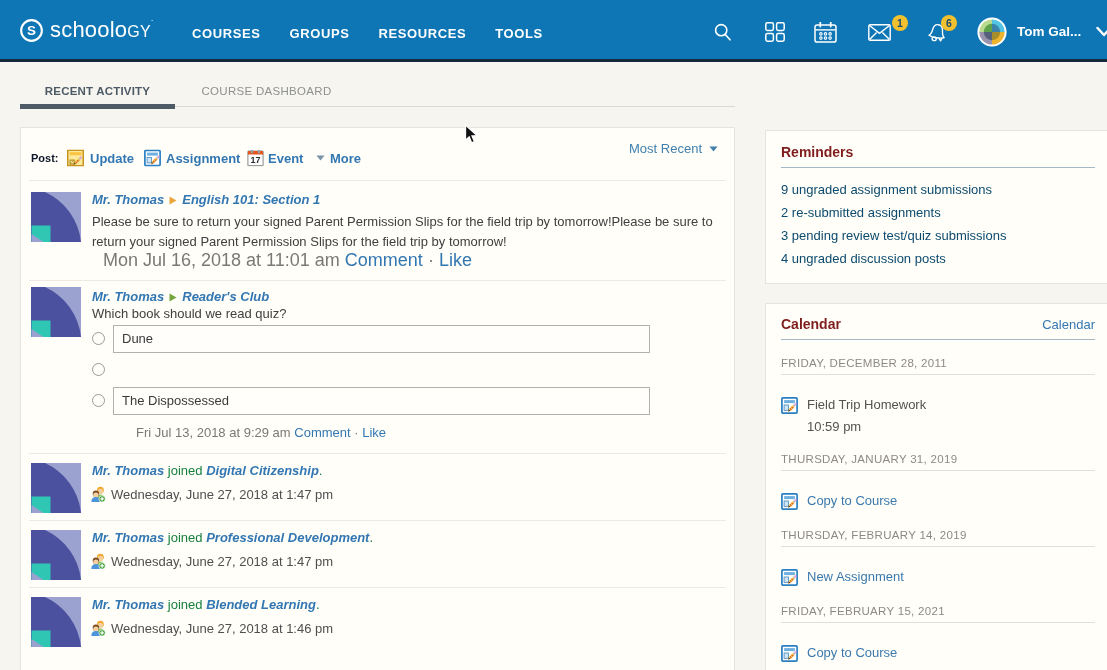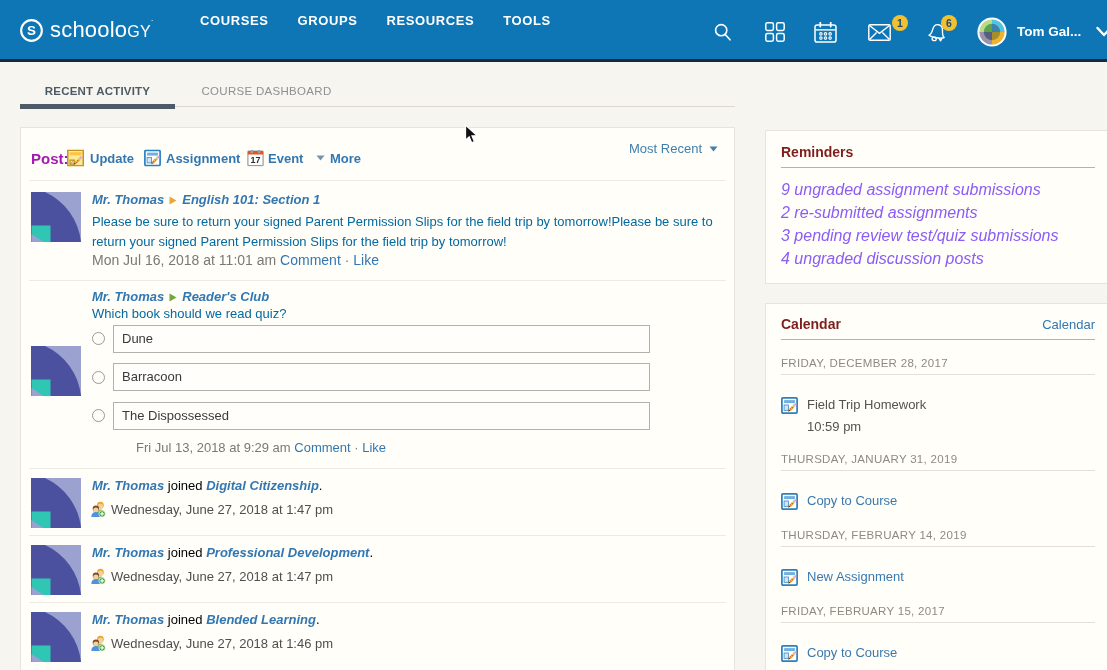--- a/index.html
+++ b/index.html
@@ -6,21 +6,21 @@
   html,body { width:1107px; height:670px; overflow:hidden; }
   body { font-family:"Liberation Sans", sans-serif; background:#f7f5ef; position:relative; }
 
   
   .navbar { position:absolute; left:0; top:0; width:1107px; height:62px;
             background:#0e76b5; border-bottom:3px solid #16293d; }
   .logo { position:absolute; left:20px; top:17px; display:flex; align-items:center; }
   .logo-s { width:23px; height:23px; }
   .logo-word { color:#fff; font-size:22px; letter-spacing:0.2px; margin-left:7px; font-weight:400; }
   .logo-tm { color:#fff; font-size:9px; vertical-align:10px; }
-  .nav-menu { position:absolute; left:192px; top:0; height:41px; display:flex; align-items:center;margin-left:8px; }
+  .nav-menu { position:absolute; left:192px; top:0; height:41px; display:flex; align-items:flex-end; }
   .nav-item { color:#fff; font-size:13px; font-weight:700; letter-spacing:0.6px; margin-right:29px; cursor:pointer; }
   .nav-icons { position:absolute; top:0; height:59px; width:100%; }
   .nav-ic { position:absolute; top:0; height:59px; padding-top:5px; display:flex; align-items:center; cursor:pointer; }
   .badge { position:absolute; width:16px; height:16px; border-radius:50%; background:#f3c12d;
            color:#1a4a78; font-size:10.5px; font-weight:700; text-align:center; line-height:16px; }
   .username { position:absolute; left:1017px; top:0; height:59px; padding-top:3px; display:flex; align-items:center;
               color:#fff; font-size:13.5px; font-weight:700; }
 
   
   .tabs { position:absolute; left:20px; top:80px; width:715px; height:29px; }
@@ -31,45 +31,45 @@
   .tab-underline { position:absolute; left:0; right:0; top:26px; height:1px; background:#dcd9d2; }
   .tab-bar { position:absolute; left:0; top:24px; width:155px; height:5px; background:#4e5a66; }
 
   
   .card { background:#fffef9; border:1px solid #e7e4dd; }
   .feed-card { position:absolute; left:20px; top:127px; width:715px; height:570px; }
 
   
   .post-row { position:relative; height:53px; border-bottom:1px solid #eceae3; margin:0 8px; }
   .pr-abs { position:absolute; top:30px; transform:translateY(-50%); display:flex; align-items:center; }
-  .post-label { font-size:15px; font-weight:700; color:#a21caf; }
+  .post-label { font-size:11px; font-weight:700; color:#0f172a; }
   .post-action { cursor:pointer; }
   .post-action .lbl { color:#3377b2; font-size:13px; font-weight:700; margin-left:6px; }
   .more-lbl { color:#3377b2; font-size:13px; font-weight:700; cursor:pointer; }
   .sort-ctl { position:absolute; right:8px; top:13px; display:flex; align-items:center; cursor:pointer; }
   .sort-lbl { color:#4180ad; font-size:13px; }
 
   
   .feed { margin:0 8px; }
   .feed-item { position:relative; display:flex; border-bottom:1px solid #eceae3; }
   .fi-update { padding:11px 0 12px 2px; }
-  .fi-poll { padding:6px 0 13px 2px;align-items:center; }
+  .fi-poll { padding:6px 0 13px 2px; }
   .fi-join { padding:9px 0 7px 2px; }
   .fi-poll .fi-title { margin-top:2px; }
   .feed-item:last-child { border-bottom:none; }
   .avatar { flex:0 0 50px; width:50px; height:50px; }
   .fi-body { margin-left:11px; flex:1; min-width:0; }
   .fi-title { font-size:13px; line-height:15px; }
   .fi-title .author, .fi-title .context { color:#3377b2; font-weight:700; text-decoration:none; cursor:pointer;font-style:italic; }
   .crumb-arrow { margin:0 5px; position:relative; top:1px; }
-  .fi-text { color:#0369a1; font-size:13px; line-height:20px; margin-top:5px; }
-  .fi-meta { margin-top:1px; font-size:14px; line-height:15px; color:#7b7974; }
+  .fi-text { color:#404040; font-size:13px; line-height:20px; margin-top:5px; }
+  .fi-meta { margin-top:1px; font-size:18px; line-height:15px; color:#7b7974;margin-left:11px; }
   .fi-meta a { color:#3377b2; text-decoration:none; cursor:pointer; }
   .join-line { font-size:13px; line-height:15px; }
-  .join-line .gray { color:#000000; font-weight:400; }
+  .join-line .gray { color:#15803d; font-weight:400; }
   .join-meta { margin-top:9px; font-size:13px; line-height:15px; color:#4f4f4f; display:flex; align-items:center; }
   .join-meta svg { margin:-1px 5px 0 -2px; }
 
   
   .poll { margin-top:3px; }
   .poll-row { display:flex; align-items:center; margin-bottom:10.5px; }
   .poll-radio { width:13px; height:13px; border-radius:50%; border:1px solid #9a9a96; background:#fffef9;
                 margin-right:8px; flex:0 0 13px; cursor:pointer; }
   .poll-box { width:537px; height:28px; border:1px solid #b1b1ae; background:#fffefb;
               font-size:13px; color:#3a3a3a; line-height:26px; padding-left:8px; }
@@ -78,21 +78,21 @@
 
   
   .side-card { position:absolute; left:765px; width:346px; }
   .reminders-card { top:130px; height:154px; padding:13px 15px; }
   .upcoming-card { top:303px; height:400px; padding:12px 15px; }
   .side-title-row { display:flex; align-items:baseline; justify-content:space-between; }
   .side-cal-link { font-size:13px; color:#3377b2; text-decoration:none; cursor:pointer; }
   .side-title { font-size:14px; font-weight:700; color:#7f1d1d; line-height:16px; }
   .side-rule { border:none; border-top:1px solid #a3b8c4; margin-top:7px; }
   .rem-list { margin-top:9.5px; }
-  .rem-link { display:block; font-size:16px; color:#8b5cf6; line-height:23px; text-decoration:none; cursor:pointer;font-style:italic; }
+  .rem-link { display:block; font-size:13px; color:#0c4a6e; line-height:23px; text-decoration:none; cursor:pointer; }
 
   .up-group { margin-top:18px; }
   .up-group:first-child { margin-top:16px; }
   .up-date { font-size:11.5px; color:#8d8a82; letter-spacing:0.3px; line-height:14px;
              padding-bottom:4px; border-bottom:1px solid #e2dfd8; }
   .up-item { margin-top:22px; display:flex; align-items:flex-start; }
   .up-item svg { flex:0 0 17px; margin-right:9px; }
   .up-title { font-size:13px; color:#55534e; line-height:16px; }
   .up-title.linky { color:#3b79ae; cursor:pointer; }
   .up-time { font-size:13px; line-height:15px; color:#55534e; margin:5px 0 0 26px; }
@@ -318,21 +318,20 @@
               <polygon points="0.5,0.5 7.5,4.5 0.5,8.5" fill="#72a53c"></polygon>
             </svg><a class="context">Reader's Club</a></div>
           <div class="fi-text" style="margin-top: 1.5px; line-height: 16px;">Which book should we read quiz?</div>
           <div class="poll">
             <div class="poll-row">
               <span class="poll-radio"></span>
               <div class="poll-box">Dune</div>
             </div>
             <div class="poll-row">
               <span class="poll-radio"></span>
-              <div class="poll-box">Barracoon</div>
             </div>
             <div class="poll-row">
               <span class="poll-radio"></span>
               <div class="poll-box">The Dispossessed</div>
             </div>
           </div>
           <div class="poll-meta"><span>Fri Jul 13, 2018 at 9:29 am</span>  <a>Comment</a><span> · </span><a>Like</a></div>
         </div>
       </div>
       <div class="feed-item fi-join">
@@ -394,21 +393,21 @@
 </div>
 
 <div class="card side-card upcoming-card">
   <div class="side-title-row">
     <span class="side-title">Calendar</span>
     <a class="side-cal-link">Calendar</a>
   </div>
   <hr class="side-rule">
   <div id="upcoming-root">
       <div class="up-group">
-        <div class="up-date">FRIDAY, DECEMBER 28, 2017</div>
+        <div class="up-date">FRIDAY, DECEMBER 28, 2011</div>
         <div class="up-item">
           <svg width="17" height="17" viewBox="0 0 17 17">
             <use href="#def-assignment"></use>
           </svg>
           <div class="up-title">Field Trip Homework</div>
         </div>
         <div class="up-time">10:59 pm</div>
       </div>
       <div class="up-group">
         <div class="up-date">THURSDAY, JANUARY 31, 2019</div>
@@ -422,21 +421,21 @@
       <div class="up-group">
         <div class="up-date">THURSDAY, FEBRUARY 14, 2019</div>
         <div class="up-item">
           <svg width="17" height="17" viewBox="0 0 17 17">
             <use href="#def-assignment"></use>
           </svg>
           <div class="up-title linky">New Assignment</div>
         </div>
       </div>
       <div class="up-group">
-        <div class="up-date">FRIDAY, FEBRUARY 15, 2017</div>
+        <div class="up-date">FRIDAY, FEBRUARY 15, 2021</div>
         <div class="up-item">
           <svg width="17" height="17" viewBox="0 0 17 17">
             <use href="#def-assignment"></use>
           </svg>
           <div class="up-title linky">Copy to Course</div>
         </div>
       </div>
       <div class="up-group">
         <div class="up-date">FRIDAY, NOVEMBER 8, 2019</div>
       </div>

